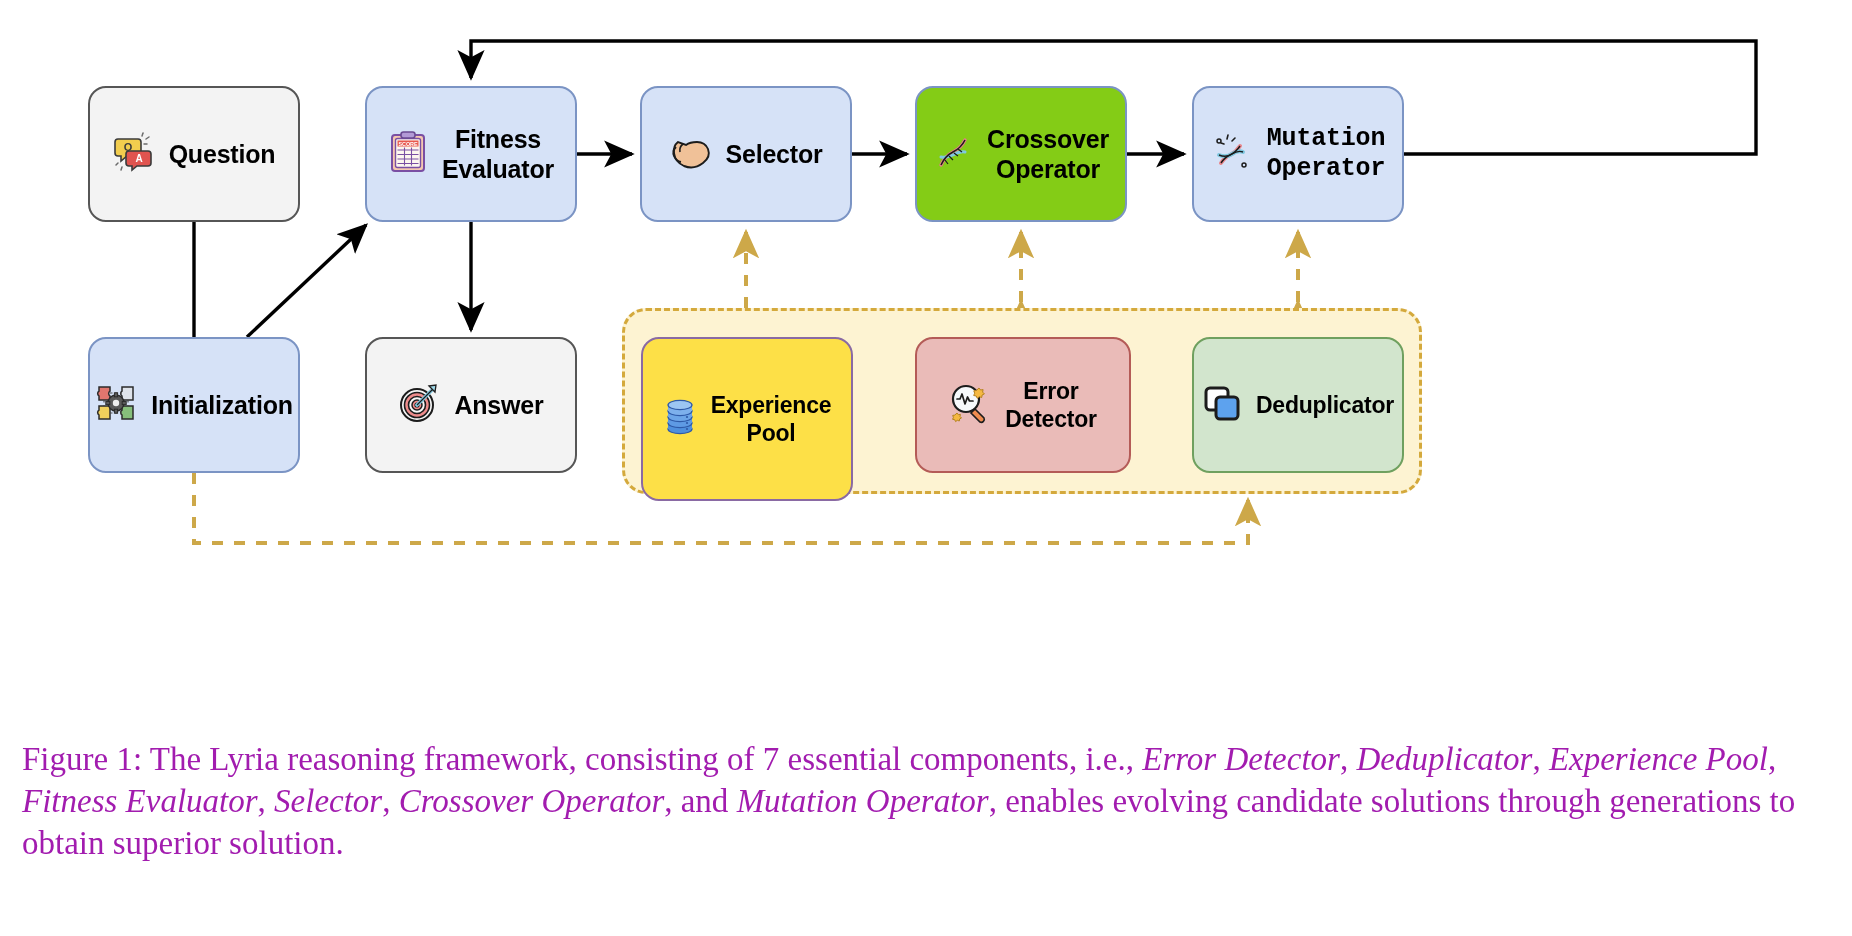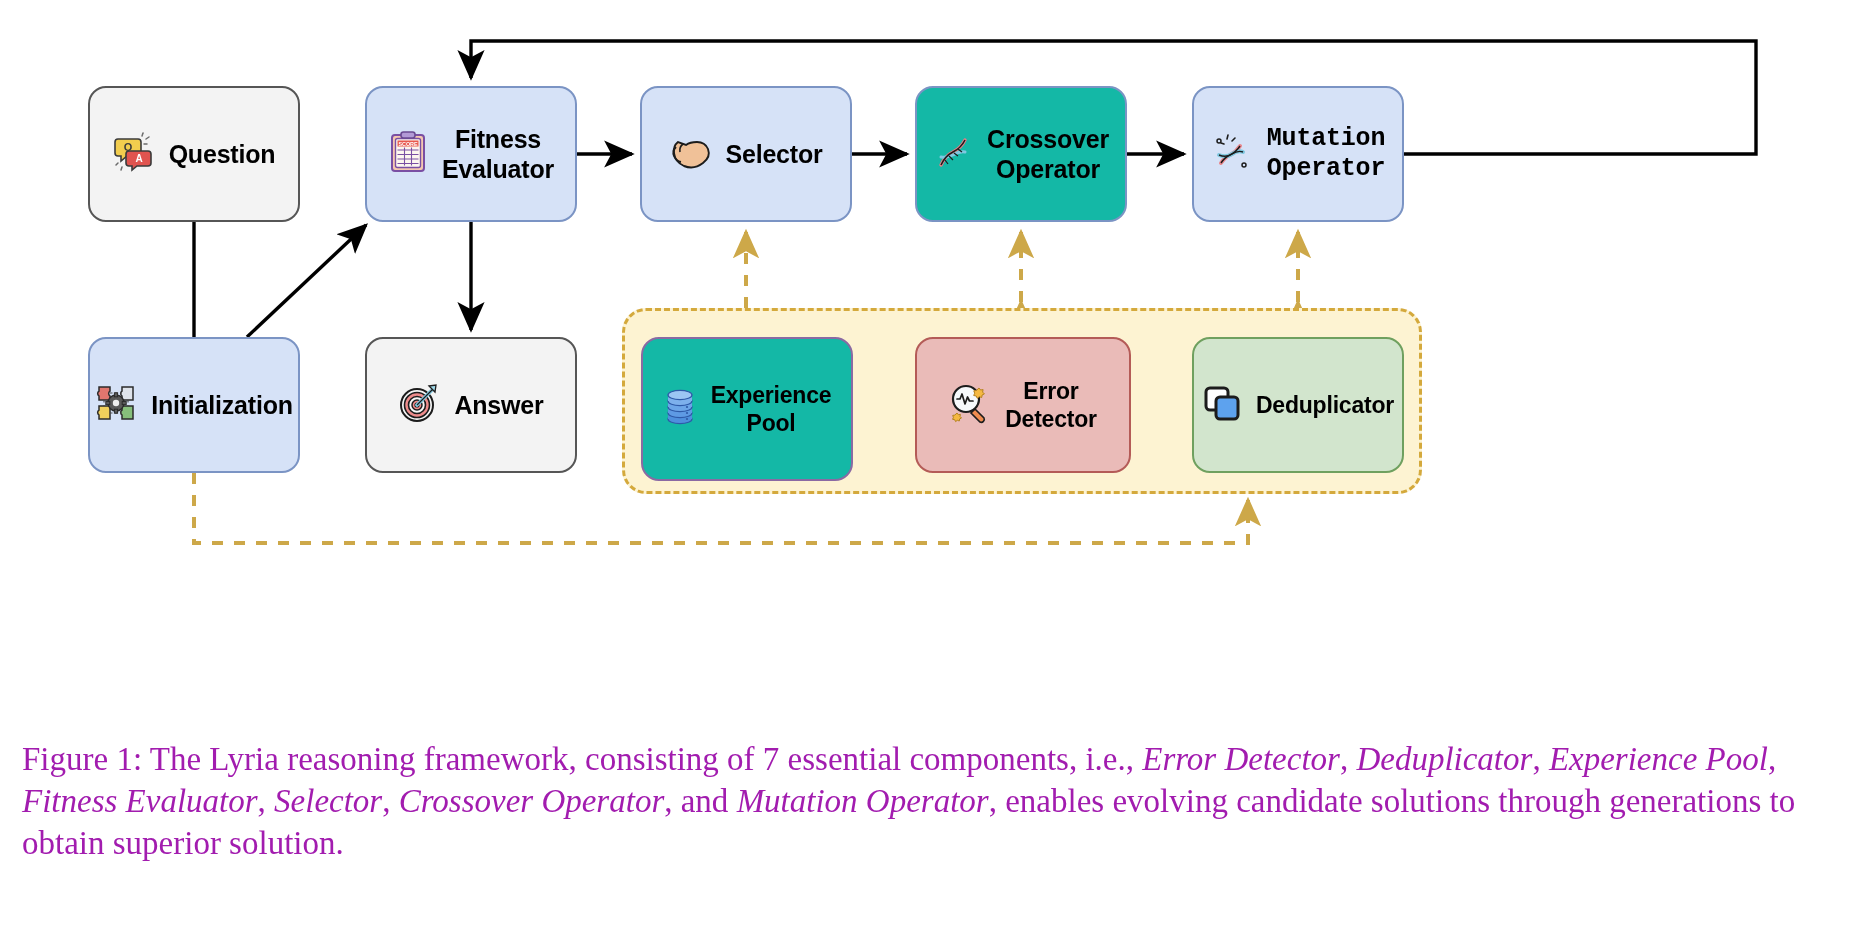--- a/index.html
+++ b/index.html
@@ -184,21 +184,21 @@
       <span class="nicon">
         <svg width="42" height="38" viewBox="0 0 42 38">
           <path d="M9 9 q-5 4 -4 11 q1 9 10 13 q10 4 19 -3 q8 -6 5 -14 q-3 -7 -11 -7 q-7 0 -11 3 z" fill="#f0c198" stroke="#1c1c1c" stroke-width="1.9"></path>
           <path d="M7 14 q-4 4 -2 9 q2 5 7 6" fill="none" stroke="#1c1c1c" stroke-width="1.9"></path>
           <path d="M14 11 q-4 3 -3 8" fill="none" stroke="#1c1c1c" stroke-width="1.6"></path>
         </svg>
       </span>
       <span class="label">Selector</span>
     </div>
 
-    <div class="node node-lg" style="left: 915px; top: 86px; width: 212px; height: 136px; background: #14b8a6; border-color: rgb(123, 148, 196);">
+    <div class="node node-lg" style="left: 915px; top: 86px; width: 212px; height: 136px; background: #84cc16; border-color: rgb(123, 148, 196);">
       <span class="nicon">
         <svg width="40" height="40" viewBox="0 0 40 40">
           <g stroke-linecap="round" fill="none" stroke-width="3.4">
             <path d="M8 33 q4 -9 12 -13 q8 -4 12 -12" stroke="#e37e86"></path>
             <path d="M8 25 q6 1 12 -2 q7 -4 12 -3" stroke="#7fc8e0" stroke-width="3"></path>
           </g>
           <g stroke="#1c1c1c" stroke-width="1.2">
             <path d="M12 28 l3 4 M16 24 l4 4 M21 21 l4 3 M25 17 l4 3"></path>
           </g>
           <g stroke="#1c1c1c" stroke-width="1.5" fill="none">
@@ -264,21 +264,21 @@
           <circle cx="19" cy="23" r="5" fill="#ee8c8c" stroke="#1c1c1c" stroke-width="1.5"></circle>
           <circle cx="19" cy="23" r="2" fill="#f8f8f8" stroke="#1c1c1c" stroke-width="1.2"></circle>
           <path d="M19 23 L35 7" stroke="#7fc8e0" stroke-width="3.6" stroke-linecap="round"></path>
           <path d="M19 23 L35 7" stroke="#1c1c1c" stroke-width="1.1" fill="none"></path>
           <path d="M31 4 l7 -1 l-1 7 z" fill="#9fd8e8" stroke="#1c1c1c" stroke-width="1.3"></path>
         </svg>
       </span>
       <span class="label">Answer</span>
     </div>
 
-    <div class="node node-sm" style="left: 641px; top: 337px; width: 212px; height: 144px; background: #14b8a6; border-color: rgb(138, 106, 163);">
+    <div class="node node-sm" style="left: 641px; top: 337px; width: 212px; height: 164px; background: #fde047; border-color: rgb(138, 106, 163);">
       <span class="nicon">
         <svg width="34" height="42" viewBox="0 0 34 42">
           <g stroke="#2e5aa8" stroke-width="1.3">
             <ellipse cx="17" cy="33" rx="12" ry="4.6" fill="#4f8fdd"></ellipse>
             <rect x="5" y="27" width="24" height="6" fill="#4f8fdd" stroke="none"></rect>
             <ellipse cx="17" cy="27" rx="12" ry="4.6" fill="#5e9ae4"></ellipse>
             <rect x="5" y="21" width="24" height="6" fill="#5e9ae4" stroke="none"></rect>
             <ellipse cx="17" cy="21" rx="12" ry="4.6" fill="#6ca5e8"></ellipse>
             <rect x="5" y="15" width="24" height="6" fill="#6ca5e8" stroke="none"></rect>
             <ellipse cx="17" cy="15" rx="12" ry="4.6" fill="#7db0ec"></ellipse>

